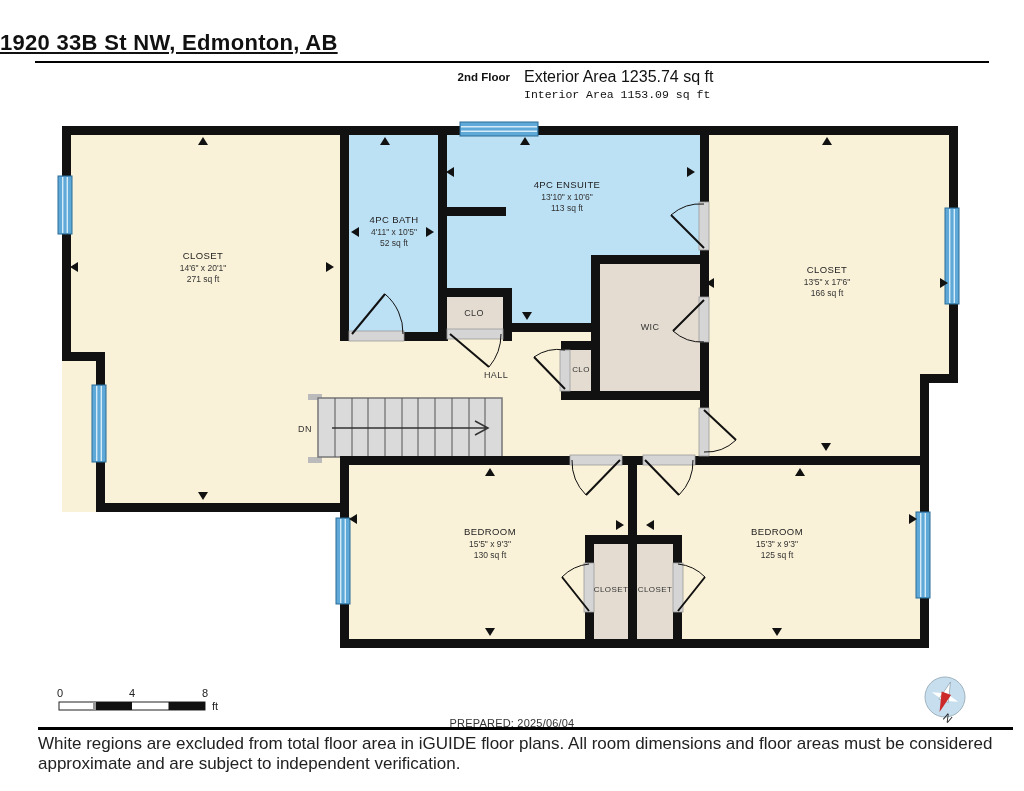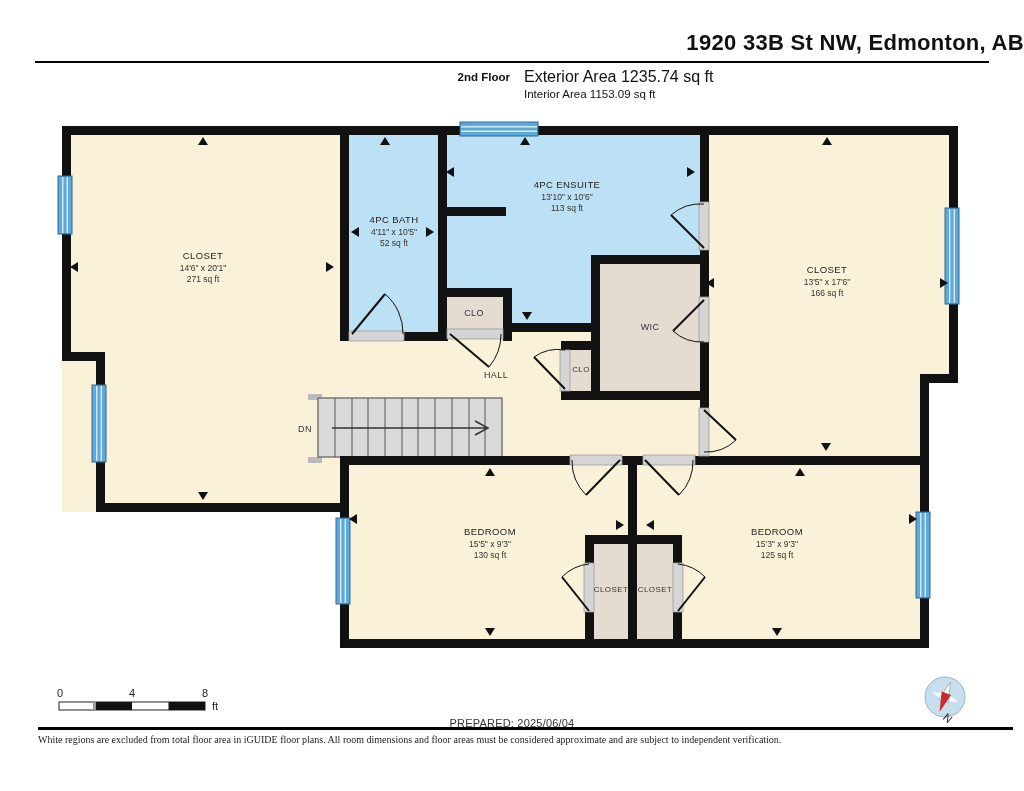--- a/index.html
+++ b/index.html
@@ -1,38 +1,38 @@
 <!DOCTYPE html>
 <html><head>
 <meta charset="utf-8">
 <style>
   html,body{margin:0;padding:0;background:#fff;}
   body{width:1024px;height:791px;position:relative;overflow:hidden;
        font-family:"Liberation Sans",sans-serif;color:#111;}
   .abs{position:absolute;}
   
-  .title{top:30px;left:0;right:0;text-align:right;font-size:22px;font-weight:bold;letter-spacing:.3px;}
+  .title{top:30px;left:0;right:0;text-align:left;font-size:22px;font-weight:bold;letter-spacing:.3px;text-decoration:underline;}
   .title-rule{top:61px;left:35px;width:954px;height:2px;background:#000;}
   .floor-label{top:71px;left:380px;width:130px;text-align:right;font-size:11.5px;font-weight:bold;}
   .area-line1{top:68px;left:524px;font-size:16px;}
-  .area-line2{top:88px;left:524px;font-size:11.5px;}
+  .area-line2{top:88px;left:524px;font-size:11.5px;font-family:Liberation Mono, monospace;}
   
   svg.plan{top:0;left:0;}
   
   .rlabel{transform:translate(-50%,-50%);text-align:center;line-height:1.35;white-space:nowrap;color:#222;}
   .rname{display:block;font-size:9.5px;letter-spacing:.4px;}
   .rdim{display:block;font-size:8.5px;color:#333;}
   .slabel{transform:translate(-50%,-50%);font-size:9px;letter-spacing:.4px;color:#333;white-space:nowrap;}
   
   .scale-num{font-size:11px;color:#222;transform:translateX(-50%);}
   .scale-ft{top:700px;left:212px;font-size:11px;color:#222;}
   .prepared{top:699px;left:50%;transform:translateX(-50%);font-size:11px;color:#333;letter-spacing:.2px;margin-top:18px;}
   .compass-n{top:712px;left:944px;font-size:11px;color:#222;transform:rotate(40deg);}
   .footer-rule{top:727px;left:38px;width:975px;height:3px;background:#000;}
-  .disclaimer{top:734px;left:38px;width:975px;font-size:10px;color:#222;font-family:Liberation Serif, serif;}
+  .disclaimer{top:734px;left:38px;width:975px;font-size:17px;color:#222;}
 </style>
 </head>
 <body>
 
 <div class="abs title">1920 33B St NW, Edmonton, AB</div>
 <div class="abs title-rule"></div>
 <div class="abs floor-label">2nd Floor</div>
 <div class="abs area-line1">Exterior Area 1235.74 sq ft</div>
 <div class="abs area-line2">Interior Area 1153.09 sq ft</div>
 

